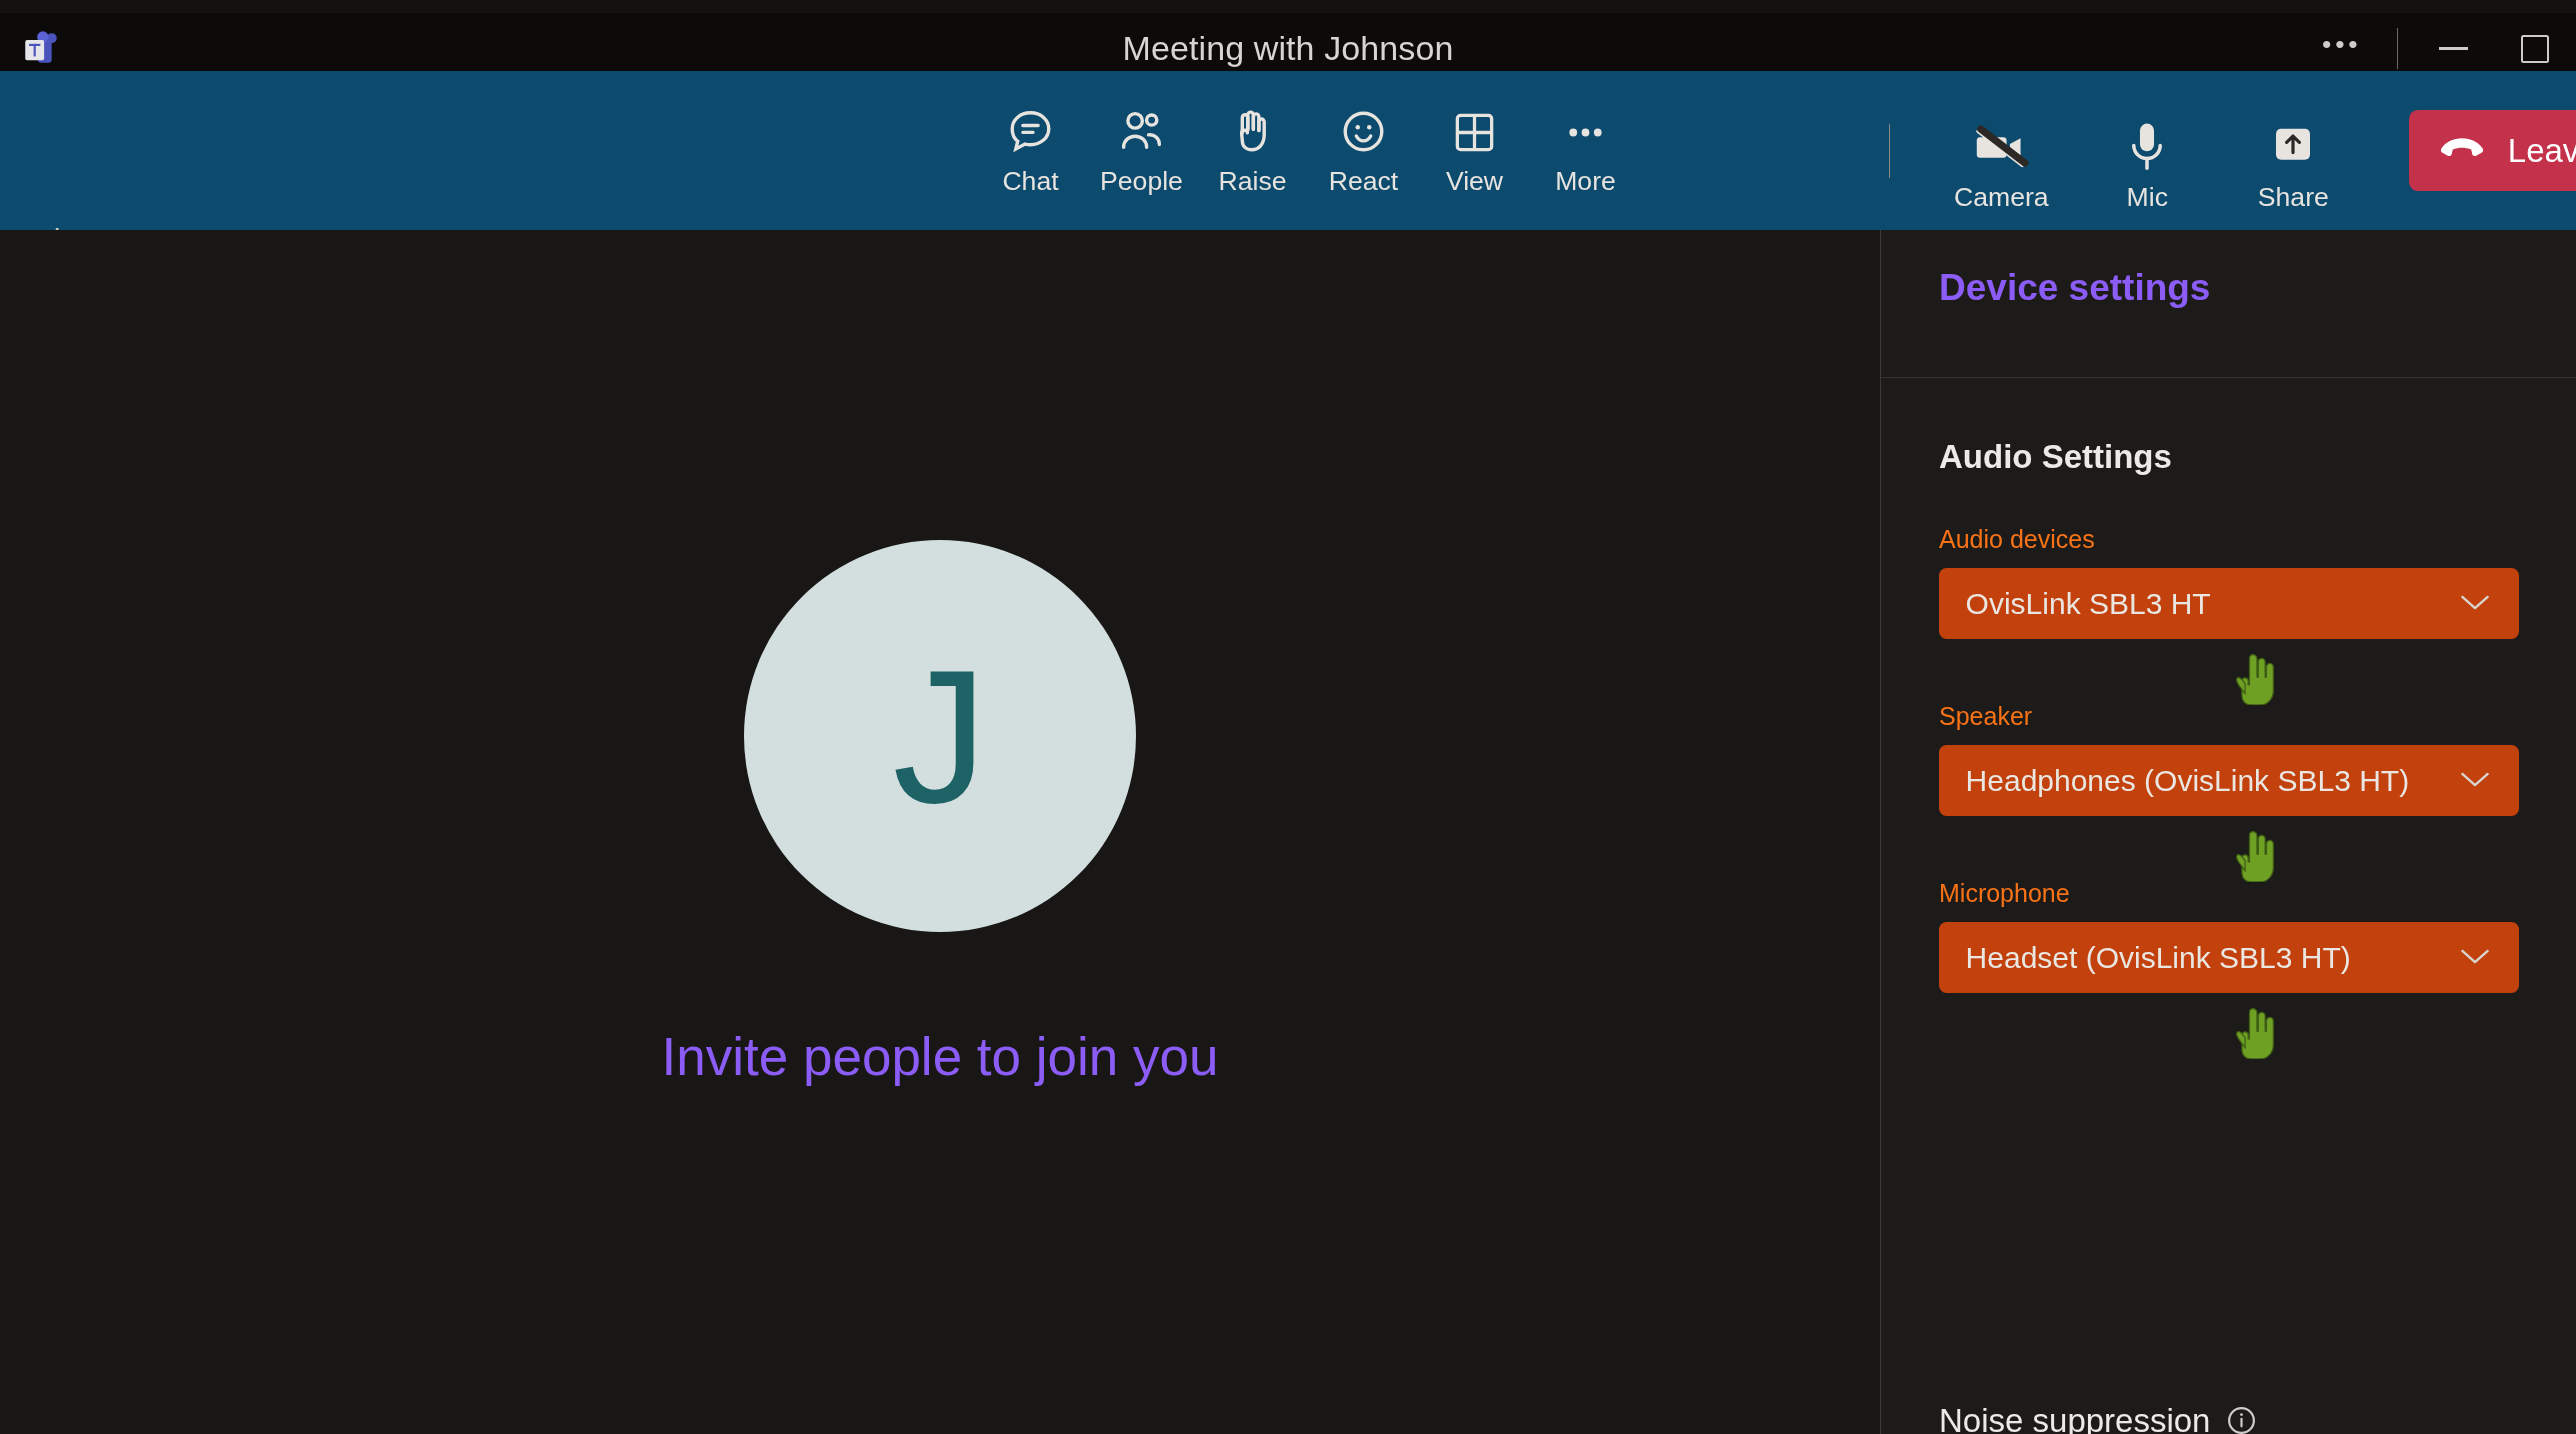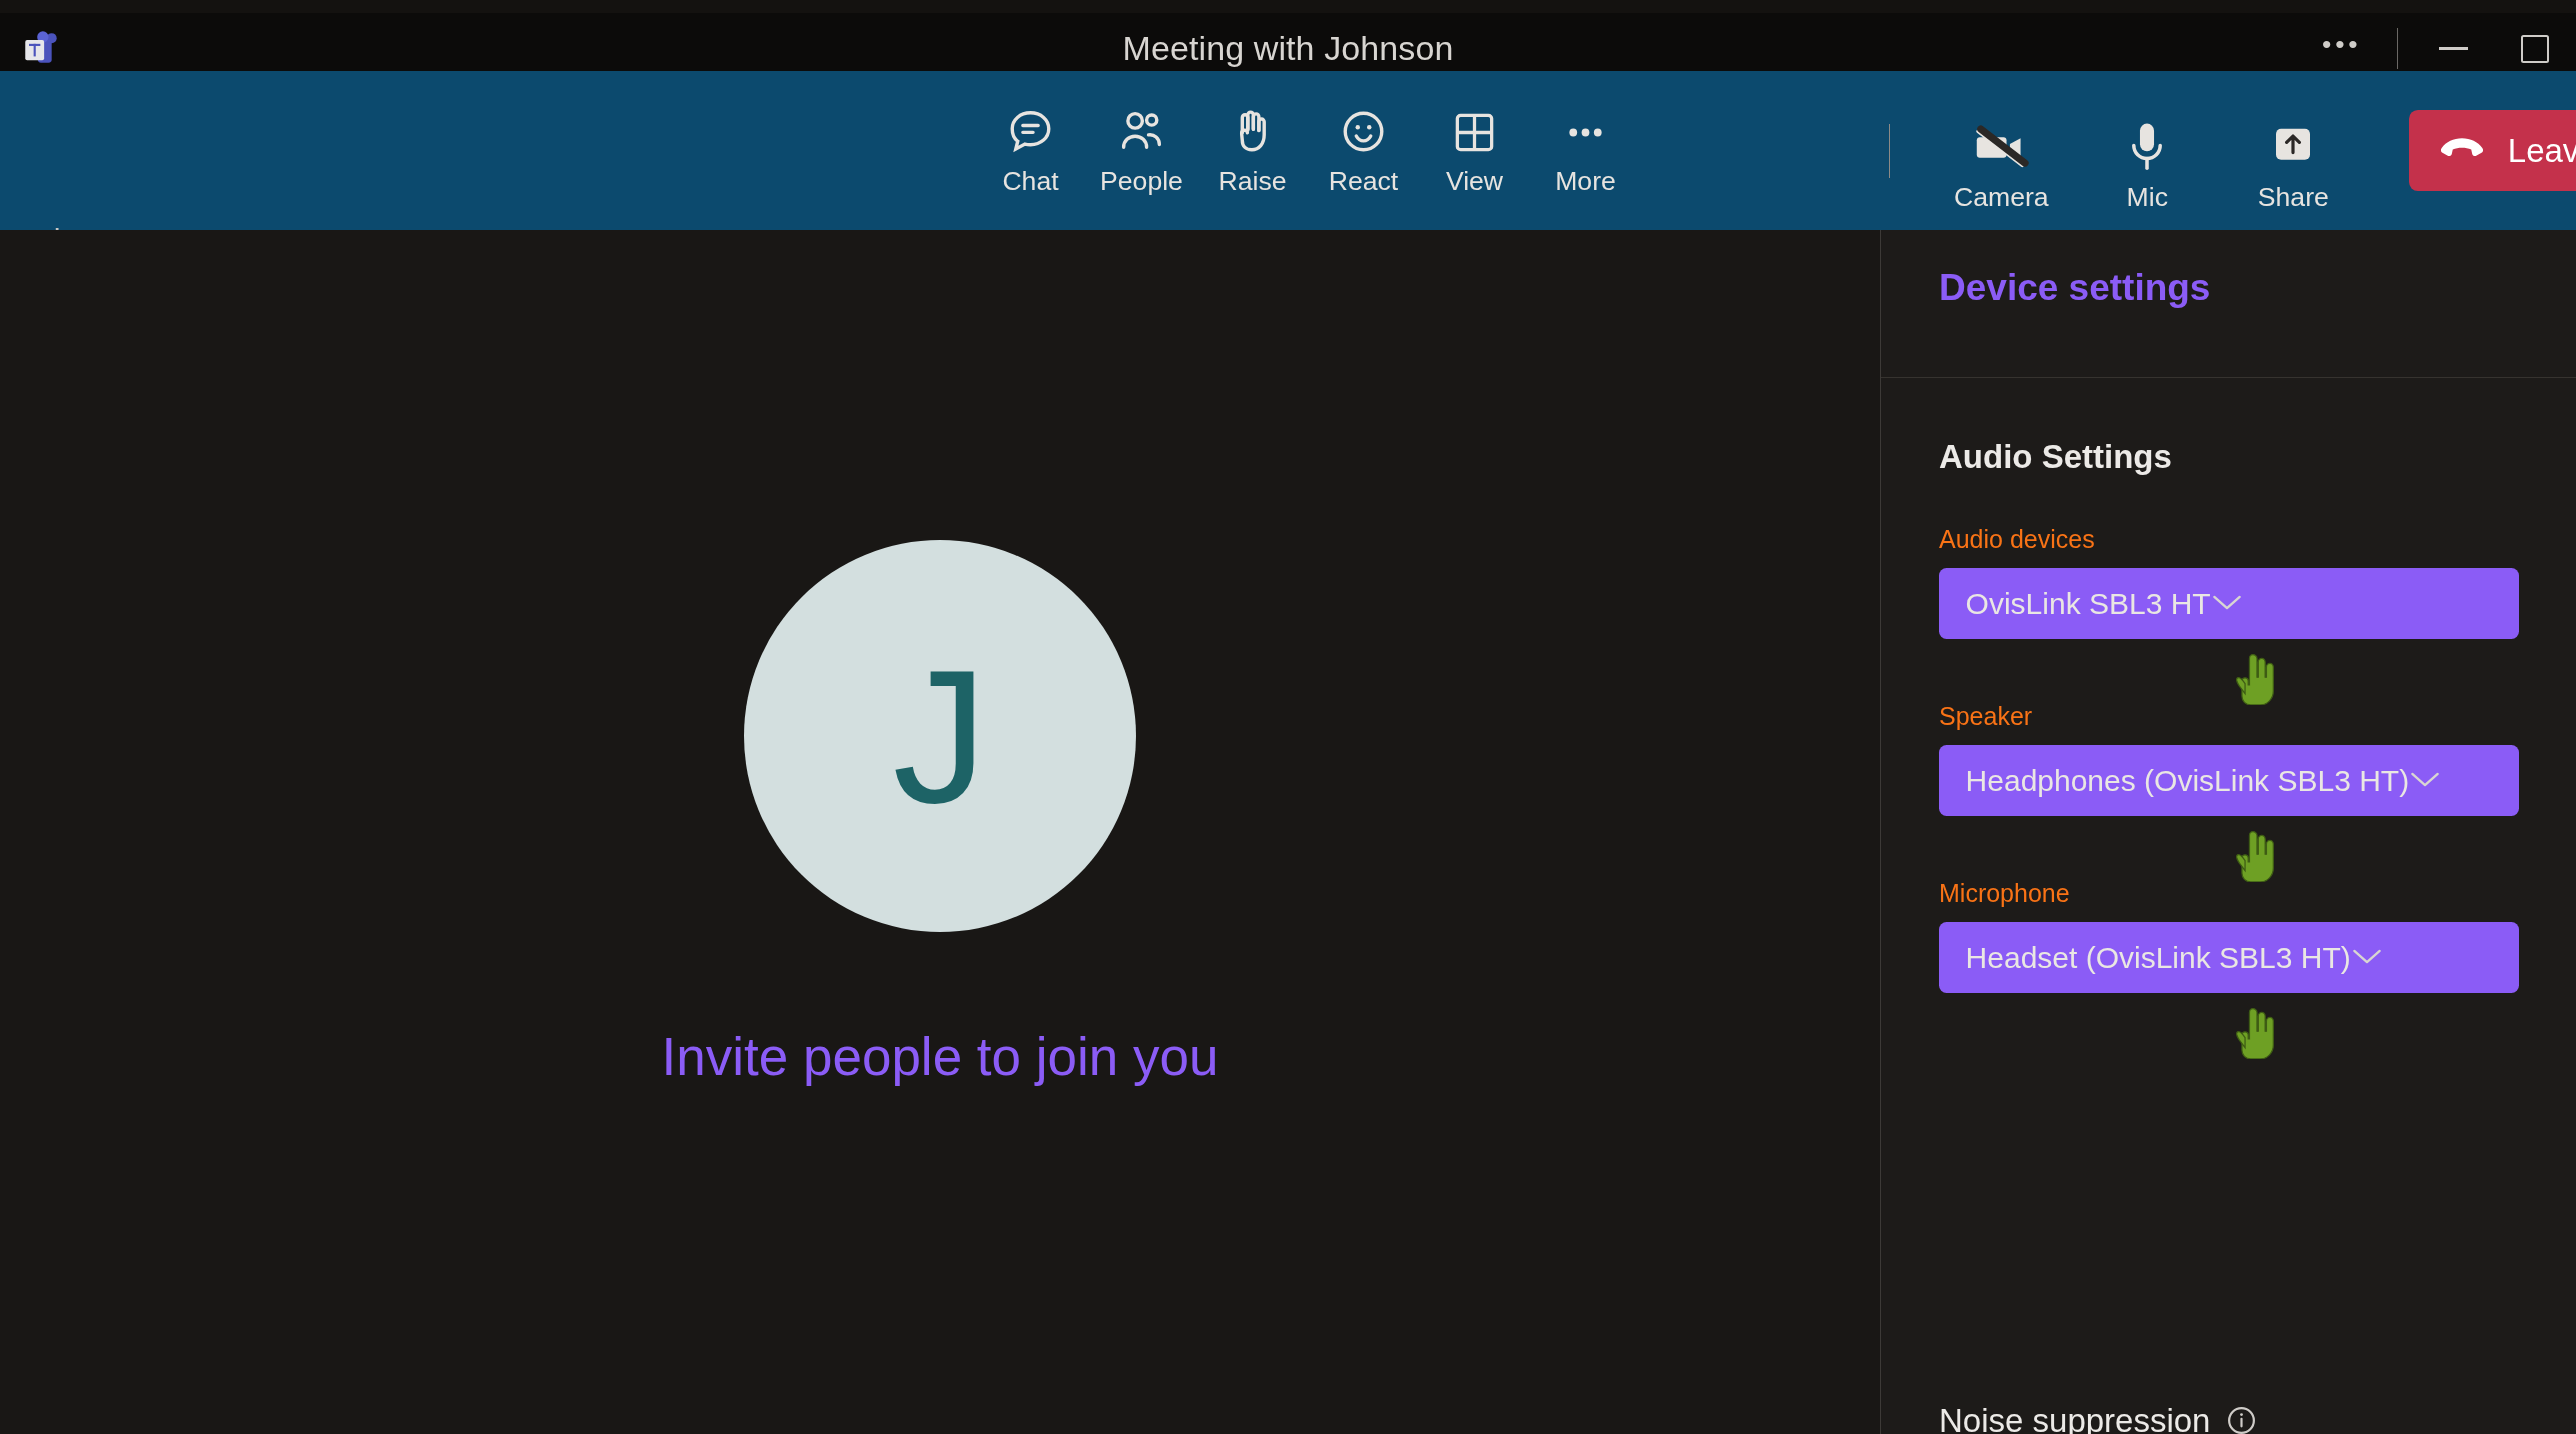--- a/index.html
+++ b/index.html
@@ -103,22 +103,22 @@
   .panel-sep {
     position:absolute; left:0; top:147px; width:696px; height:1.3px; background:#36332f;
   }
   .section-title {
     position:absolute; left:58px; top:208px;
     color:#eceae7; font-size:33px; font-weight:700;
   }
 
   .field-label { color:#f97316; font-size:25px; }
   .field-box {
-    height:71px; background:#8b5cf6; border-radius:7.6px;
-    display:flex; align-items:center; 
+    height:71px; background:#c2410c; border-radius:7.6px;
+    display:flex; align-items:center; justify-content:space-between;
     padding:0 28px 0 26.6px; cursor:pointer;
   }
   .field-box .val { color:#eae7e3; font-size:30px; white-space:nowrap; }
   .chev { flex:0 0 auto; }
 
   .grp { position:absolute; left:58px; width:580px; }
   .grp .field-label { display:block; margin-bottom:14px; }
 
   .noise-head {
     position:absolute; left:58px; top:1172px;

